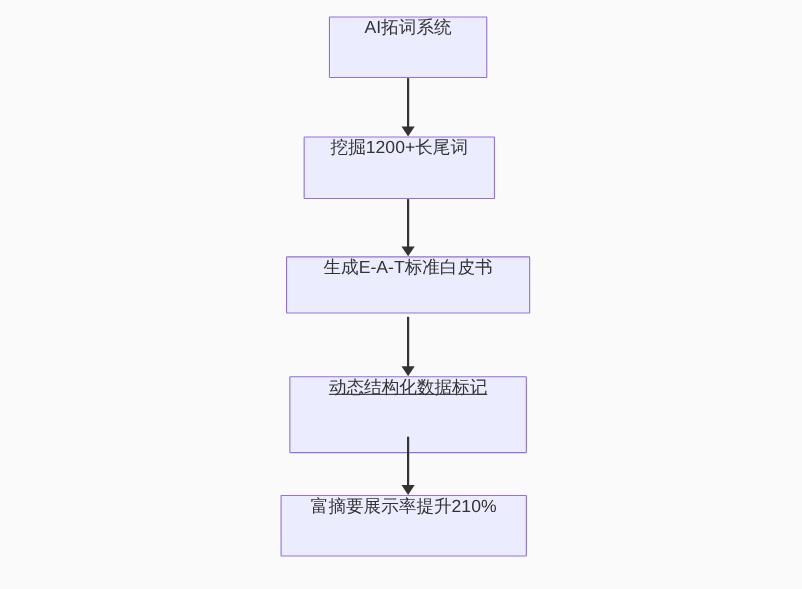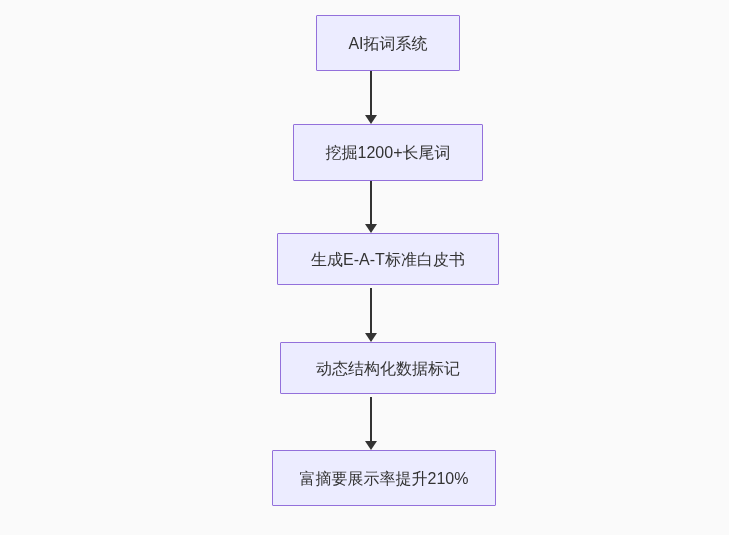--- a/index.html
+++ b/index.html
@@ -11,39 +11,37 @@
   }
   .canvas {
     position: relative;
     width: 729px;
     height: 535px;
     background: #fafafa;
   }
   .flow-node {
     position: absolute;
     display: flex;
-    align-items: center;
     justify-content: center;
     height: 56px;
     background: #ececff;
     border: 1px solid #9370db;
     border-radius: 1px;
     color: #333333;
     font-size: 16px;
     line-height: 19px;
     text-align: center;
     white-space: nowrap;
-    margin-left: 17px;
   }
   .flow-node .node-label { color: #333333; }
   
   .node-a { top: 15px;  left: 299px; width: 144px; }
-  .node-b { top: 124px; left: 276px; width: 190px; height: 57px; }
+  .node-b { top: 124px; left: 276px; width: 174px; height: 57px; }
   .node-c { top: 233px; left: 260px; width: 222px; height: 52px; }
-  .node-d { top: 342px; left: 263px; width: 216px; height: 52px; }
+  .node-d { top: 342px; left: 263px; width: 216px; height: 70px; text-decoration: underline; }
   .node-e { top: 450px; left: 255px; width: 224px; }
 
   .edge {
     position: absolute;
     left: 364px;
     width: 14px;
   }
   .edge-1 { top: 71px;  height: 53px; }
   .edge-2 { top: 181px; height: 52px; }
   .edge-3 { top: 288px; height: 54px; }

